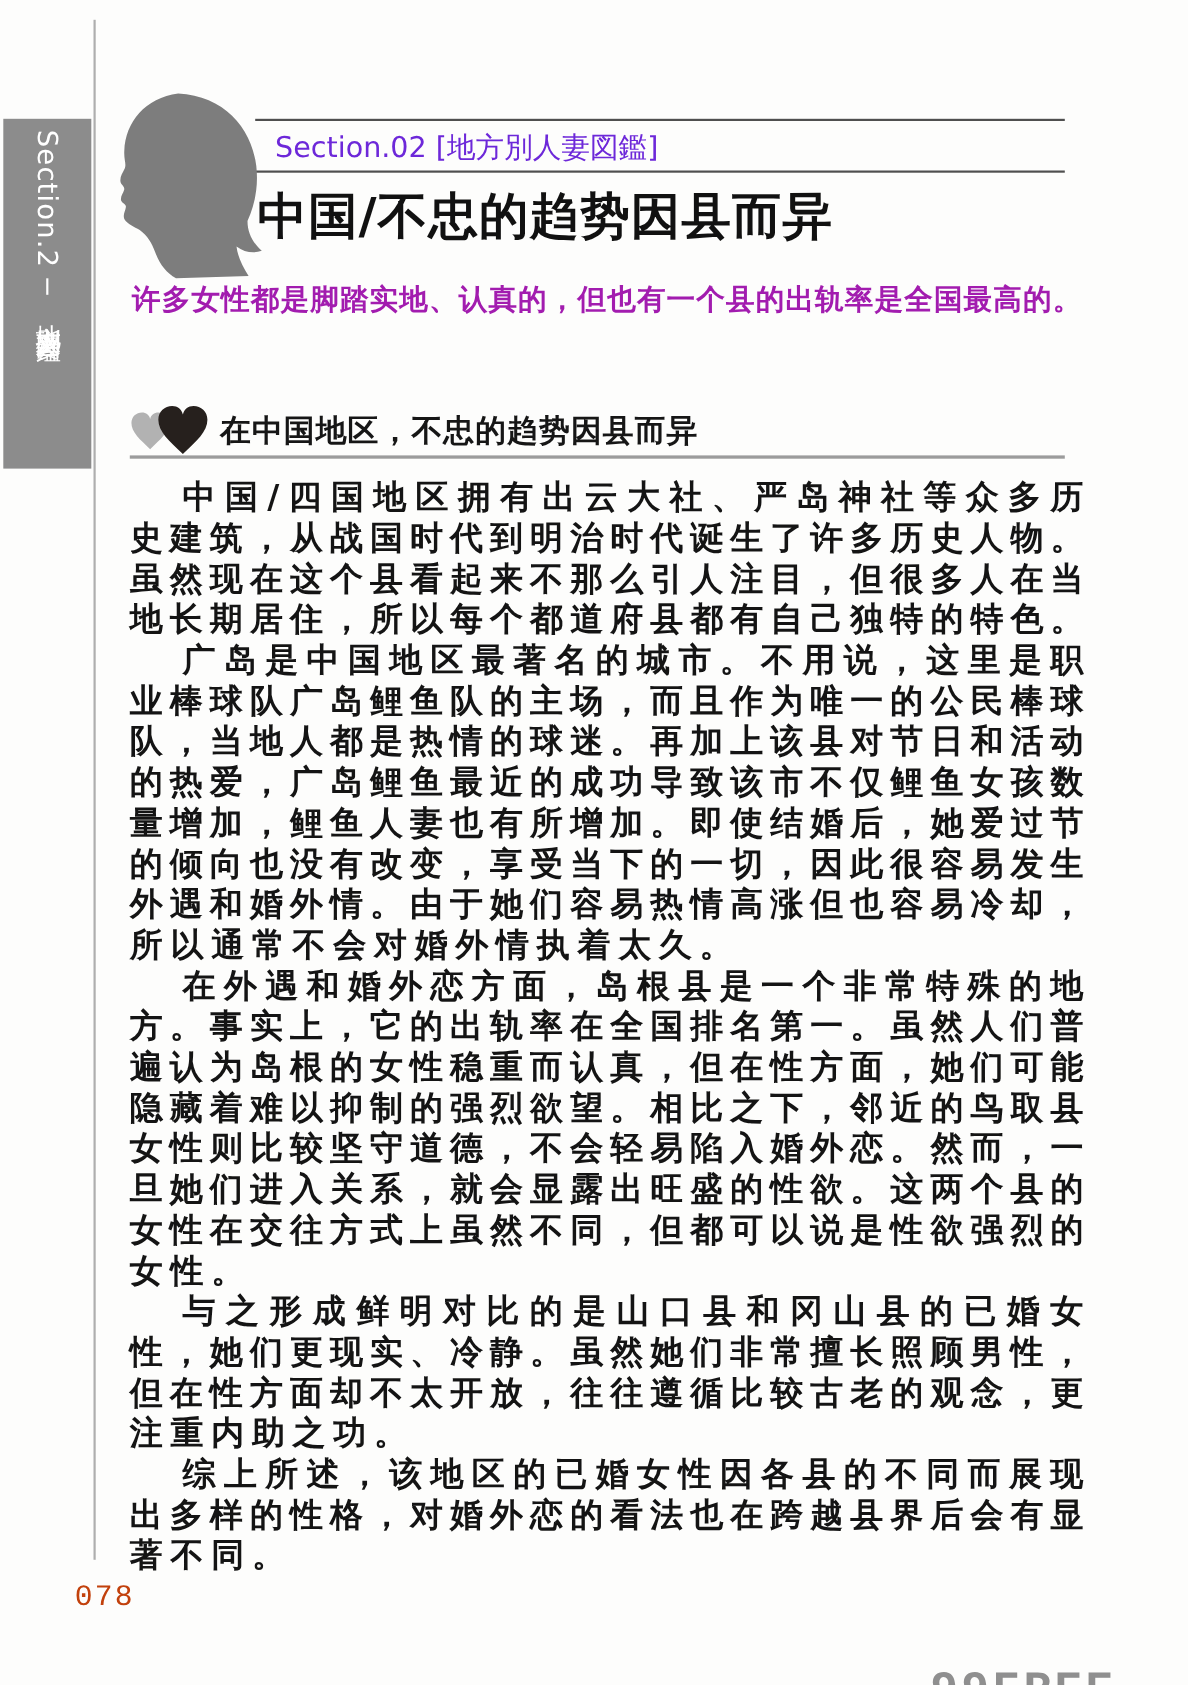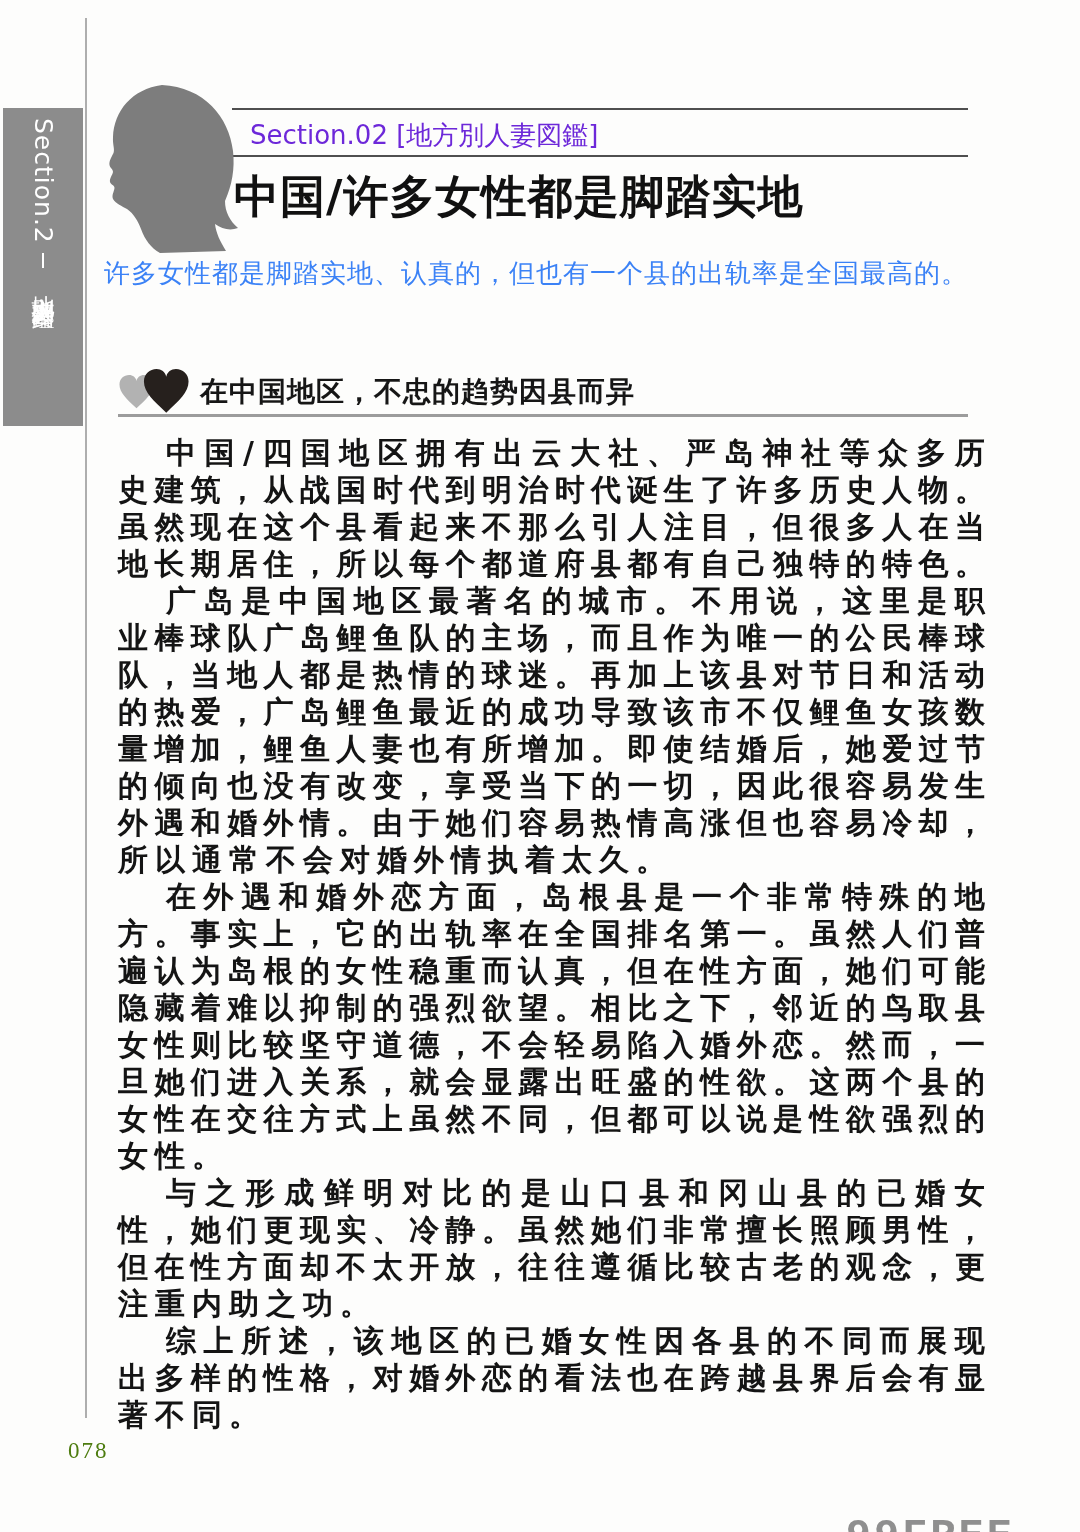--- a/index.html
+++ b/index.html
@@ -41,22 +41,22 @@
   .kicker-rule.bottom{top:155px;}
   .kicker{
     position:absolute;left:250px;top:118px;width:700px;height:34px;
     font-size:26px;line-height:34px;color:#6d28d9;
   }
   .title{
     position:absolute;left:234px;top:170px;margin:0;
     font-size:45px;line-height:54px;font-weight:700;letter-spacing:1px;color:#111;
   }
   .lede{
-    position:absolute;left:104px;top:256px;margin:0;width:880px;
-    font-size:26px;line-height:34px;font-weight:400;letter-spacing:1px;color:#3b82f6;
+    position:absolute;left:120px;top:256px;margin:0;width:880px;
+    font-size:26px;line-height:34px;font-weight:700;letter-spacing:1px;color:#a21caf;
   }
 
   
   .hearts{position:absolute;left:118px;top:368px;width:76px;height:50px;z-index:2;}
   .subhead-text{
     position:absolute;left:200px;top:374px;
     font-size:28px;line-height:36px;font-weight:700;color:#161616;letter-spacing:1px;
   }
   .subhead-rule{position:absolute;left:118px;top:414px;width:850px;height:3px;background:var(--rule-mid,#9c9c9c);}
 
@@ -66,21 +66,21 @@
     display:flex;justify-content:space-between;align-items:center;
     height:37px;font-size:30px;font-weight:700;color:#141414;
   }
   .line.indent{padding-left:48px;}
   .line.short{justify-content:flex-start;gap:7px;}
   .line span{display:block;line-height:1;}
 
   
   .folio{
     position:absolute;left:68px;top:1438px;
-    font-family:Liberation Serif, serif;font-size:23px;color:#4d7c0f;letter-spacing:2px;
+    font-family:Liberation Mono, monospace;font-size:27px;color:#c2410c;letter-spacing:2px;
   }
   .watermark{
     position:absolute;right:5px;top:1513px;
     display:flex;align-items:baseline;
     color:var(--wm,#8f8f8f);font-weight:700;letter-spacing:2px;font-family:Liberation Mono, monospace;
   }
   .wm-prefix{font-size:26px;}
   .wm-brand{font-size:42px;letter-spacing:3px;}
   .wm-suffix{font-size:30px;text-align:center;}
 </style>
@@ -114,21 +114,21 @@
       C 114 144, 122 146, 130 143
       C 122 136, 117 127, 117 116
       C 124 100, 127 84, 125 66
       C 121 32, 96 2, 54 0 Z"></path>
   </svg>
 
   <header>
     <div class="kicker-rule top"></div>
     <div class="kicker">Section.02 [地方別人妻図鑑]</div>
     <div class="kicker-rule bottom"></div>
-    <h1 class="title">中国/许多女性都是脚踏实地</h1>
+    <h1 class="title">中国/不忠的趋势因县而异</h1>
     <p class="lede">许多女性都是脚踏实地、认真的，但也有一个县的出轨率是全国最高的。</p>
   </header>
 
   <section>
     <svg class="hearts" viewBox="0 0 76 50" aria-hidden="true">
       <path fill="#b2b2b2" transform="translate(0,7) scale(0.74)" d="M25 45 C 12 33, 2 24, 2 13 C 2 5, 8 0, 15 0 C 20 0, 24 3, 25 8 C 26 3, 30 0, 35 0 C 42 0, 48 5, 48 13 C 48 24, 38 33, 25 45 Z"></path>
       <path fill="#26201d" transform="translate(24,1) scale(0.97)" d="M25 45 C 12 33, 2 24, 2 13 C 2 5, 8 0, 15 0 C 20 0, 24 3, 25 8 C 26 3, 30 0, 35 0 C 42 0, 48 5, 48 13 C 48 24, 38 33, 25 45 Z"></path>
     </svg>
     <span class="subhead-text">在中国地区，不忠的趋势因县而异</span>
     <div class="subhead-rule"></div>

